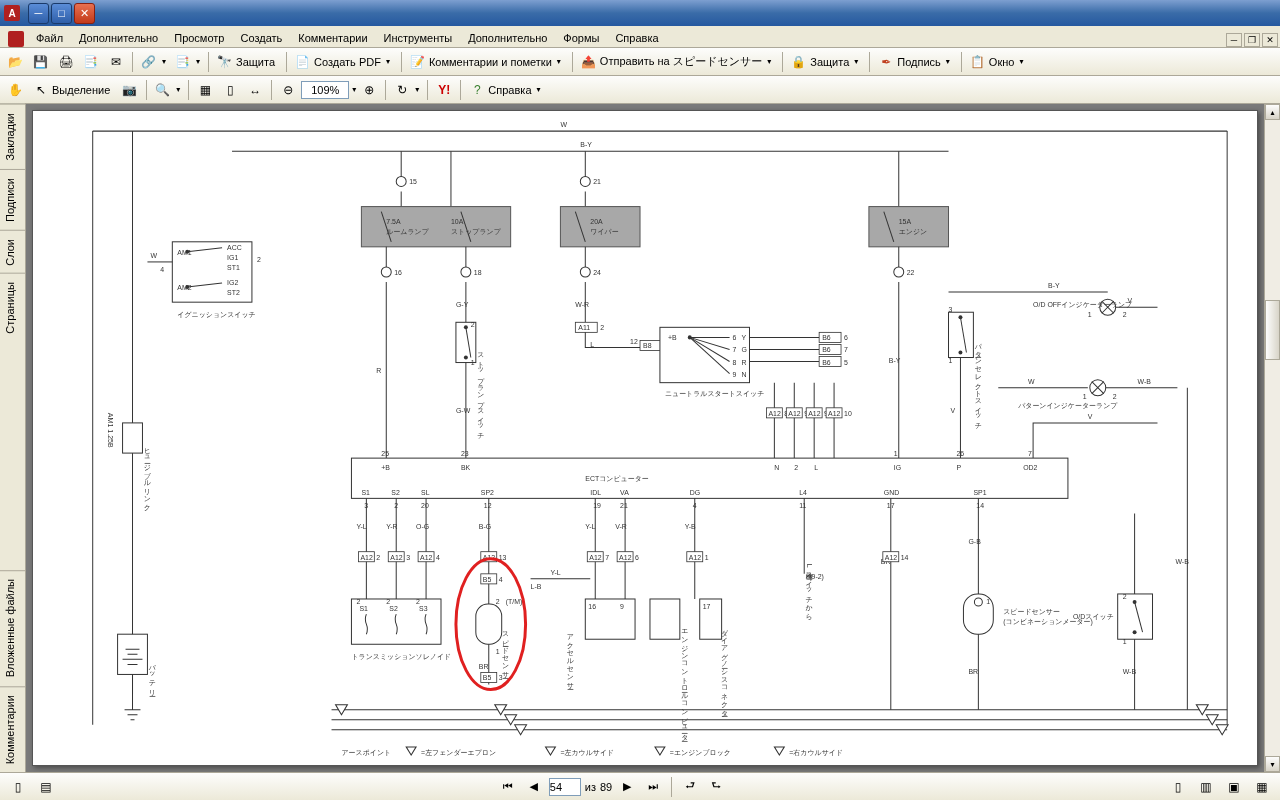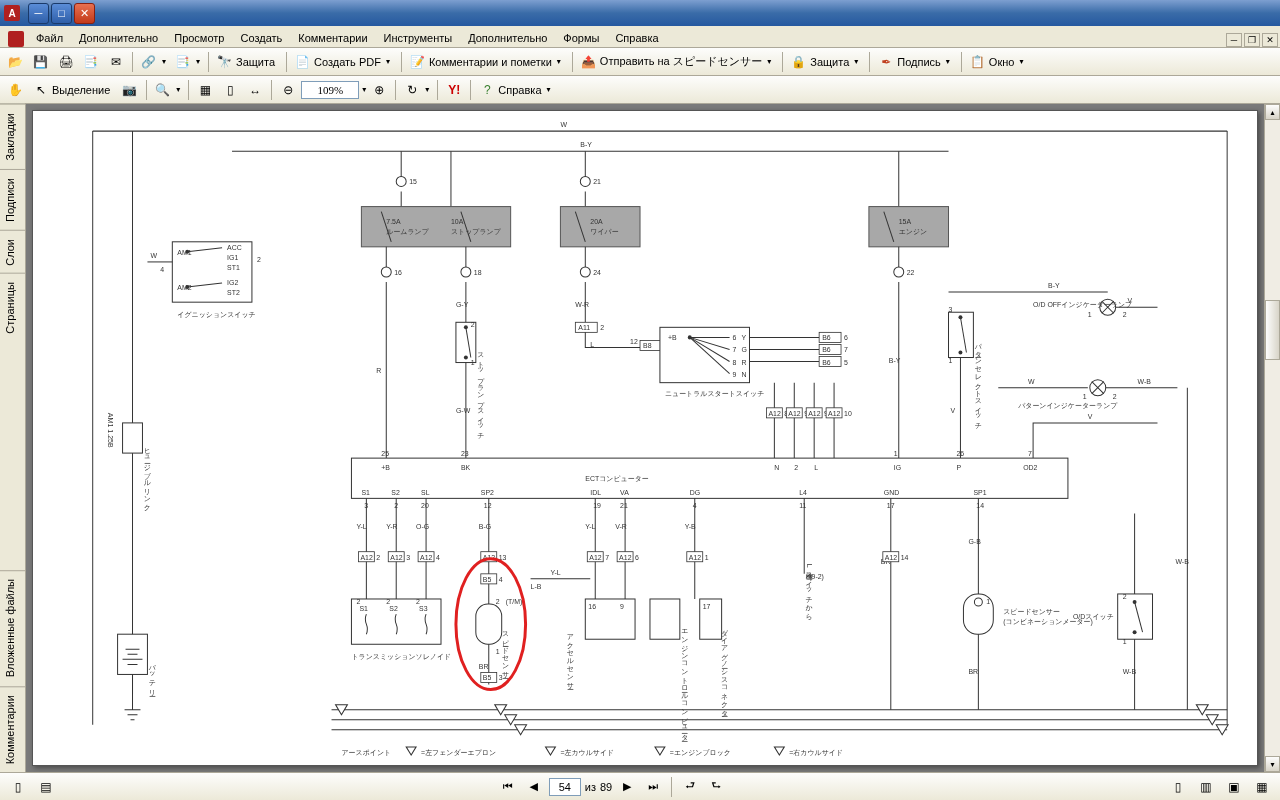--- a/index.html
+++ b/index.html
@@ -19,41 +19,41 @@
 .mdi-controls .mbtn { width:16px; height:14px; background:#ece9d8; border:1px solid #aca899; margin-left:2px; display:flex; align-items:center; justify-content:center; cursor:pointer; font-size:9px; }
 .mdi-icn { width:16px; height:16px; background:#b02020; margin:0 4px 0 0; border-radius:2px; }
 
 
 .toolbar { height:28px; background:linear-gradient(#fdfdfc,#ece9d8); border-bottom:1px solid #aca899; display:flex; align-items:center; padding:0 4px; gap:1px; }
 .tbtn { height:22px; min-width:22px; background:transparent; border:1px solid transparent; border-radius:2px; display:flex; align-items:center; justify-content:center; padding:0 3px; cursor:pointer; gap:3px; }
 .tbtn.txt { padding:0 6px 0 3px; }
 .sep { width:1px; height:20px; background:#aca899; margin:0 3px; }
 .icn { width:16px; height:16px; display:inline-flex; align-items:center; justify-content:center; font-size:12px; }
 .dropdown-arr { font-size:8px; margin-left:2px; color:#000; }
-.zoom-input { width:58px; height:18px; border:1px solid #7f9db9; background:#fff; text-align:center; font-size:11px;font-family:Liberation Serif, serif; }
+.zoom-input { width:48px; height:18px; border:1px solid #7f9db9; background:#fff; text-align:center; font-size:11px; }
 
 
 .workspace { position:absolute; top:104px; left:0; right:0; bottom:28px; display:flex; }
 .leftpanel { width:26px; background:#ece9d8; border-right:1px solid #aca899; display:flex; flex-direction:column; }
 .tab-v { writing-mode:vertical-rl; transform:rotate(180deg); padding:8px 4px; background:#ece9d8; border-bottom:1px solid #aca899; cursor:pointer; font-size:11px; text-align:center; }
 .panel-spacer { flex:1; }
 
 .docarea { flex:1; background:#7a7a7a; position:relative; overflow:hidden; }
 .page { position:absolute; top:6px; left:6px; right:22px; bottom:6px; background:#fff; border:1px solid #555; box-shadow:2px 2px 5px rgba(0,0,0,.4); }
 
 .rightscroll { width:16px; background:#ece9d8; border-left:1px solid #aca899; display:flex; flex-direction:column; }
 .scrl-btn { height:16px; background:linear-gradient(#fdfdfc,#d8d4c8); border:1px solid #aca899; display:flex; align-items:center; justify-content:center; cursor:pointer; font-size:8px; }
 .scrl-track { flex:1; background:#f0ede4; }
 .scrl-thumb { height:60px; background:linear-gradient(to right,#fdfdfc,#d8d4c8); border:1px solid #aca899; margin-top:180px; }
 
 
 .bottombar { position:absolute; bottom:0; left:0; right:0; height:28px; background:linear-gradient(#fdfdfc,#ece9d8); border-top:1px solid #aca899; display:flex; align-items:center; padding:0 6px; }
 .bb-left { display:flex; gap:4px; }
 .bb-center { flex:1; display:flex; justify-content:center; align-items:center; gap:4px; }
-.page-input { width:32px; height:18px; border:1px solid #7f9db9; text-align:center; }
+.page-input { width:32px; height:18px; border:1px solid #7f9db9; }
 .bb-right { display:flex; gap:4px; }
 
 
 .diagram { position:absolute; inset:0; }
 .diagram svg { width:100%; height:100%; }
 
 .diagram text { font-size:7px; fill:#333; font-family:Arial; }
 .diagram .lbl-v { writing-mode:tb; glyph-orientation-vertical:0; }
 .fuse-box { fill:#a8a8a8; stroke:#555; stroke-width:1; }
 .comp-box { fill:#fff; stroke:#333; stroke-width:1; }

